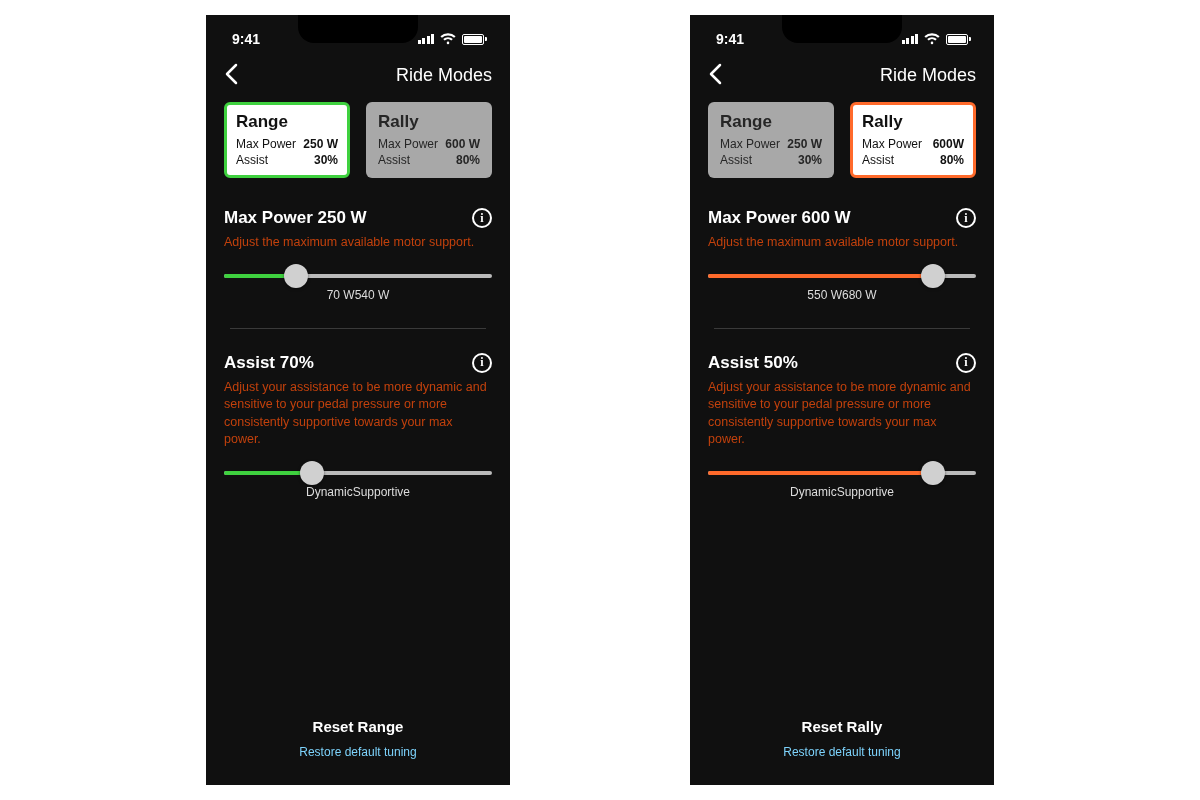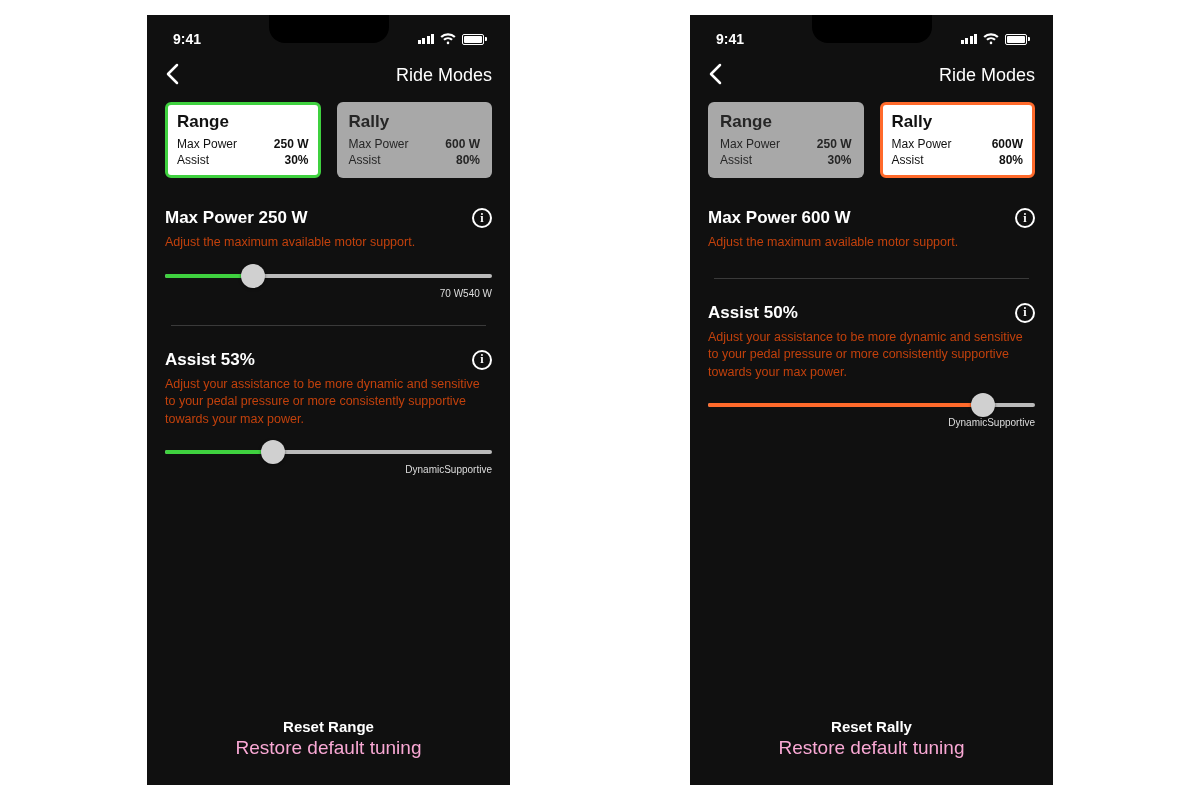--- a/index.html
+++ b/index.html
@@ -7,21 +7,21 @@
     background: #ffffff;
     width: 1200px;
     height: 800px;
     font-family: -apple-system, "Helvetica Neue", Arial, sans-serif;
     display: flex;
     justify-content: center;
     align-items: center;
     gap: 180px;
   }
   .phone {
-    width: 363px;
+    width: 304px;
     height: 770px;
     background: #101010;
     color: #ffffff;
     padding: 14px 18px 18px 18px;
     display: flex;
     flex-direction: column;
     position: relative;
     overflow: hidden;
   }
   
@@ -102,28 +102,28 @@
     background: var(--accent); border-radius: 2px;
   }
   .thumb {
     position: absolute; top: 50%; width: 24px; height: 24px;
     background: #d0d0d0; border-radius: 50%;
     transform: translate(-50%, -50%);
     box-shadow: 0 1px 3px rgba(0,0,0,.5);
     cursor: grab;
   }
   .slider-labels {
-    display: flex; justify-content: flex-end;
-    font-size: 10px; color: #ddd; margin-top: 10px;
+    display: flex; justify-content: center;
+    font-size: 12px; color: #ddd; margin-top: 10px;
   }
   .divider { height: 1px; background: #3a3a3a; margin: 26px 6px 14px 6px; }
   
   .footer { margin-top: auto; text-align: center; padding-bottom: 8px; }
   .reset-title { font-size: 15px; font-weight: 700; }
-  .reset-sub { font-size: 19px; color: #f9a8d4; margin-top: 2px; }
+  .reset-sub { font-size: 12px; color: #7dd3fc; margin-top: 10px; }
   
   .sig { display:inline-flex; align-items:flex-end; gap:1.5px; }
   .sig span{ width:3px; background:#fff; display:inline-block;}
   .sig span:nth-child(1){height:4px}.sig span:nth-child(2){height:6px}
   .sig span:nth-child(3){height:8px}.sig span:nth-child(4){height:10px}
   .batt { width:22px;height:11px;border:1.5px solid #fff;border-radius:2px;position:relative;padding:1px;}
   .batt:after{content:"";position:absolute;right:-4px;top:2.5px;width:2px;height:4px;background:#fff;border-radius:0 1px 1px 0;}
   .batt div{background:#fff;height:100%;width:100%;border-radius:1px;}
 </style>
 </head>
@@ -197,21 +197,21 @@
         <span>70 W</span>
         <span>540 W</span>
       </div>
     </div>
   </div>
 
   <div class="divider"></div>
 
   <div class="section" style="--accent:#3fd13f">
     <div class="sec-head">
-      <span class="sec-title">Assist 53%</span>
+      <span class="sec-title">Assist 70%</span>
       <span class="info-icon">i</span>
     </div>
     <div class="sec-desc">Adjust your assistance to be more dynamic and sensitive to your pedal pressure or more consistently supportive towards your max power.</div>
     <div class="slider-wrap">
       <div class="track">
         <div class="fill" style="width: 33%;"></div>
         <div class="thumb" style="left: 33%;"></div>
       </div>
       <div class="slider-labels">
         <span>Dynamic</span>
@@ -278,20 +278,30 @@
         </div>
     </div>
   </div>
 
   <div class="section" style="--accent:#ff6a2b">
     <div class="sec-head">
       <span class="sec-title">Max Power 600 W</span>
       <span class="info-icon">i</span>
     </div>
     <div class="sec-desc">Adjust the maximum available motor support.</div>
+    <div class="slider-wrap">
+      <div class="track">
+        <div class="fill" style="width: 84%;"></div>
+        <div class="thumb" style="left: 84%;"></div>
+      </div>
+      <div class="slider-labels">
+        <span>550 W</span>
+        <span>680 W</span>
+      </div>
+    </div>
   </div>
 
   <div class="divider"></div>
 
   <div class="section" style="--accent:#ff6a2b">
     <div class="sec-head">
       <span class="sec-title">Assist 50%</span>
       <span class="info-icon">i</span>
     </div>
     <div class="sec-desc">Adjust your assistance to be more dynamic and sensitive to your pedal pressure or more consistently supportive towards your max power.</div>

